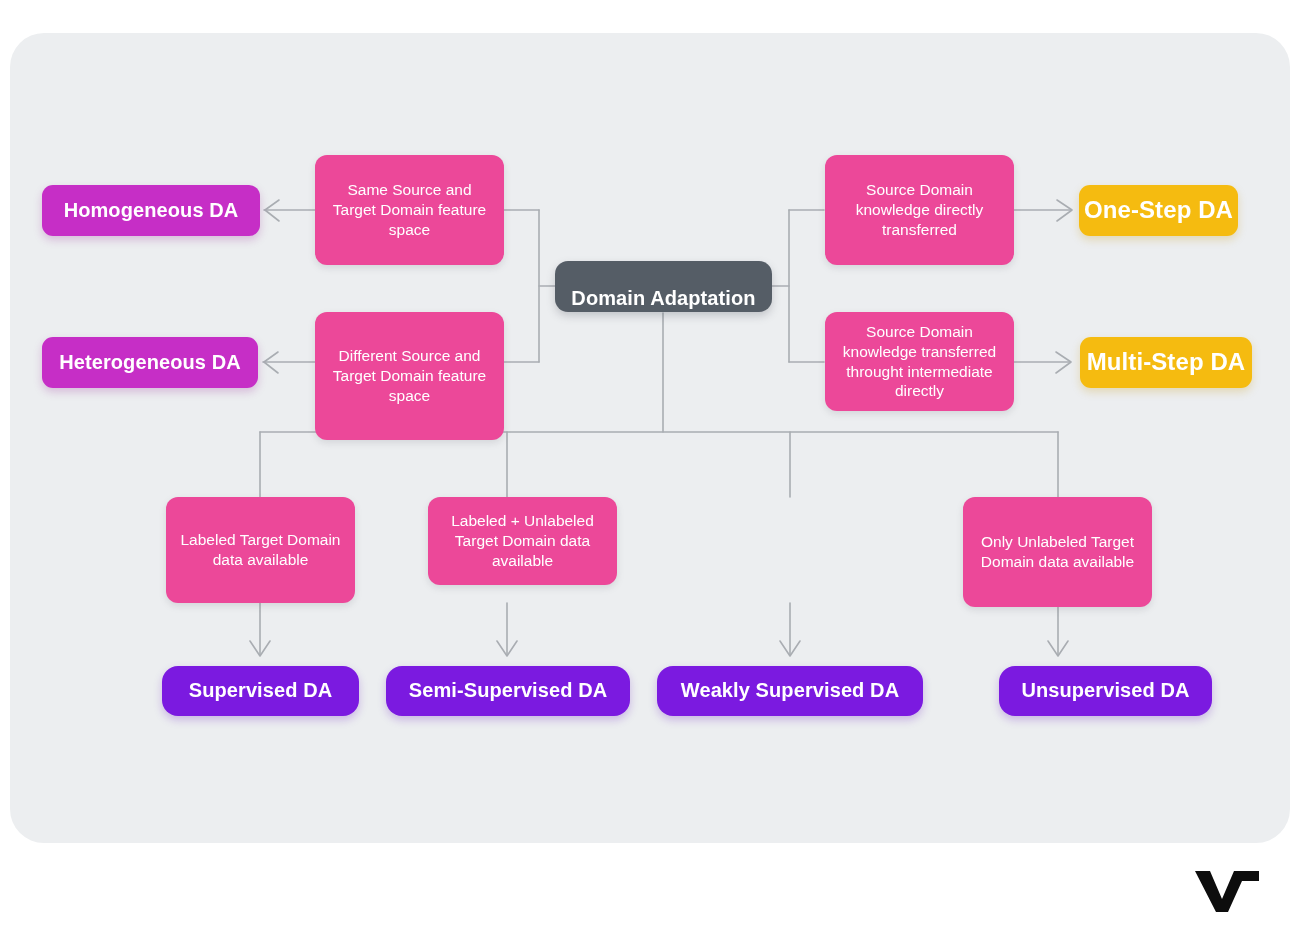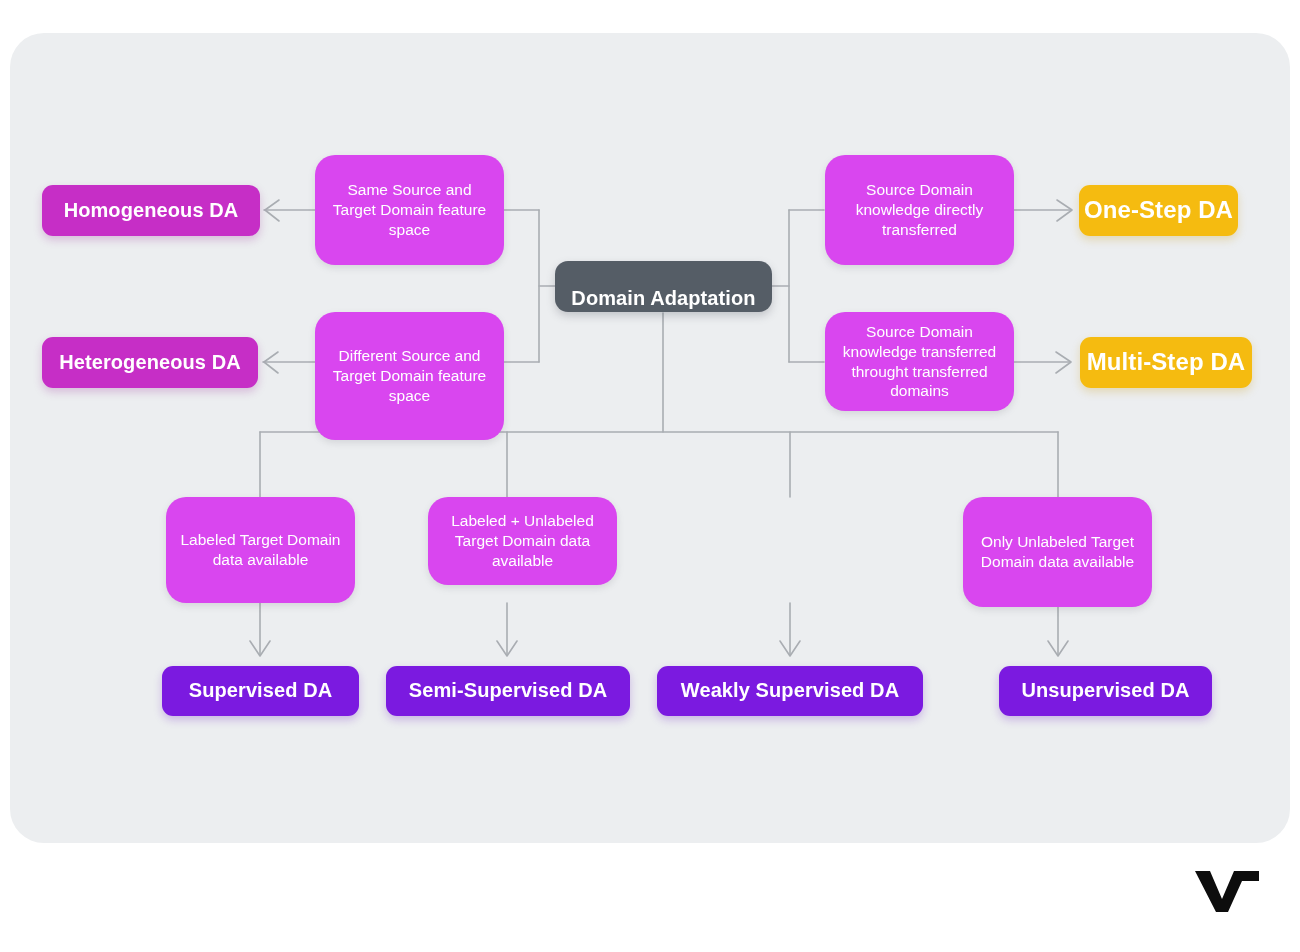--- a/index.html
+++ b/index.html
@@ -51,25 +51,25 @@
     display: flex;
     align-items: center;
     justify-content: center;
     text-align: center;
     border-radius: 11px;
     color: #ffffff;
     line-height: 1.28;
   }
 
   .node.gray {
-    background: #d946ef;
+    background: #ec4899;
     font-size: 15.5px;
     font-weight: 400;
     padding: 6px 10px;
-    border-radius: 20px;
+    border-radius: 12px;
     box-shadow: 0 3px 7px rgba(120,120,130,0.20);
     align-items: center;
   }
 
   .node.dark {
     background: #555d66;
     font-size: 20px;
     font-weight: 700;
     letter-spacing: .1px;
     border-radius: 13px;
@@ -92,21 +92,21 @@
     letter-spacing: .1px;
     border-radius: 11px;
     box-shadow: 0 4px 9px rgba(200,150,10,0.25);
   }
 
   .node.purple {
     background: #7b1ae0;
     font-size: 20px;
     font-weight: 700;
     letter-spacing: .1px;
-    border-radius: 11px;
+    border-radius: 16px;
     box-shadow: 0 4px 9px rgba(100,20,190,0.25);
   }
 
   .node span { display: block; }
 
   
   #logo {
     position: absolute;
     left: 1194px;
     top: 869px;
@@ -189,21 +189,21 @@
 
   <div class="node gray" style="left:825px; top:155px; width:189px; height:110px;">
     <span>Source Domain knowledge directly transferred</span>
   </div>
 
   <div class="node yellow" style="left:1079px; top:185px; width:159px; height:51px;">
     <span>One-Step DA</span>
   </div>
 
   <div class="node gray" style="left:825px; top:312px; width:189px; height:99px;">
-    <span>Source Domain knowledge transferred throught transferred domains</span>
+    <span>Source Domain knowledge transferred throught intermediate directly</span>
   </div>
 
   <div class="node gray" style="left:166px; top:497px; width:189px; height:106px;">
     <span>Labeled Target Domain data available</span>
   </div>
 
   <div class="node yellow" style="left:1080px; top:337px; width:172px; height:51px;">
     <span>Multi-Step DA</span>
   </div>
 

